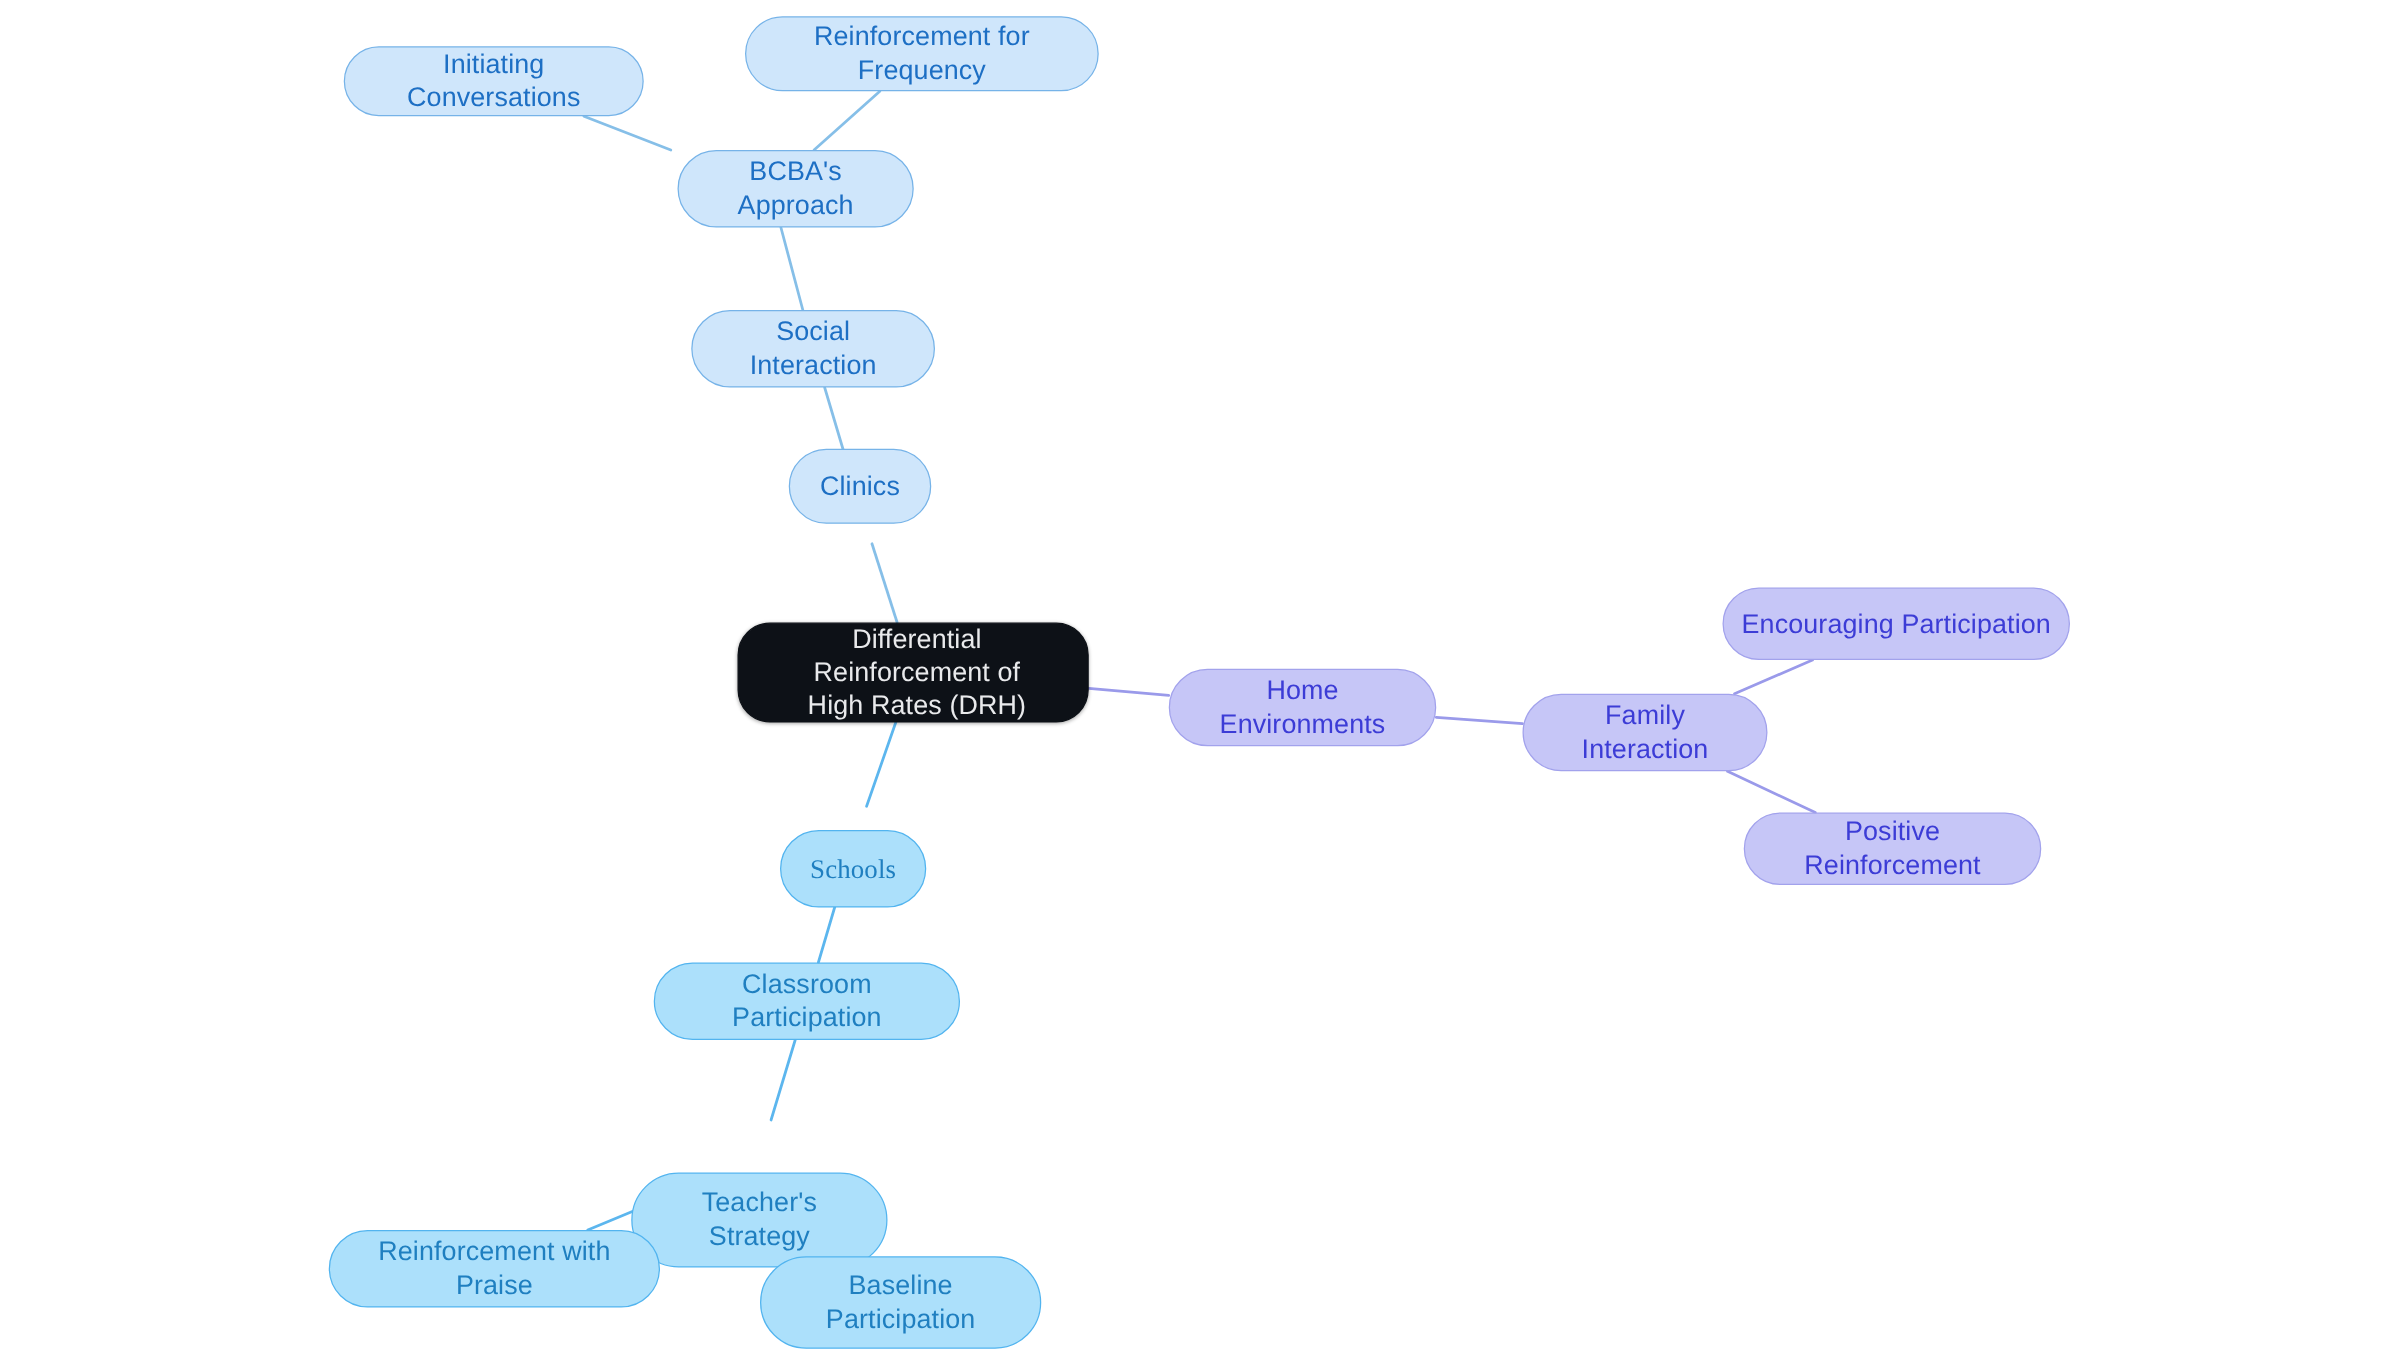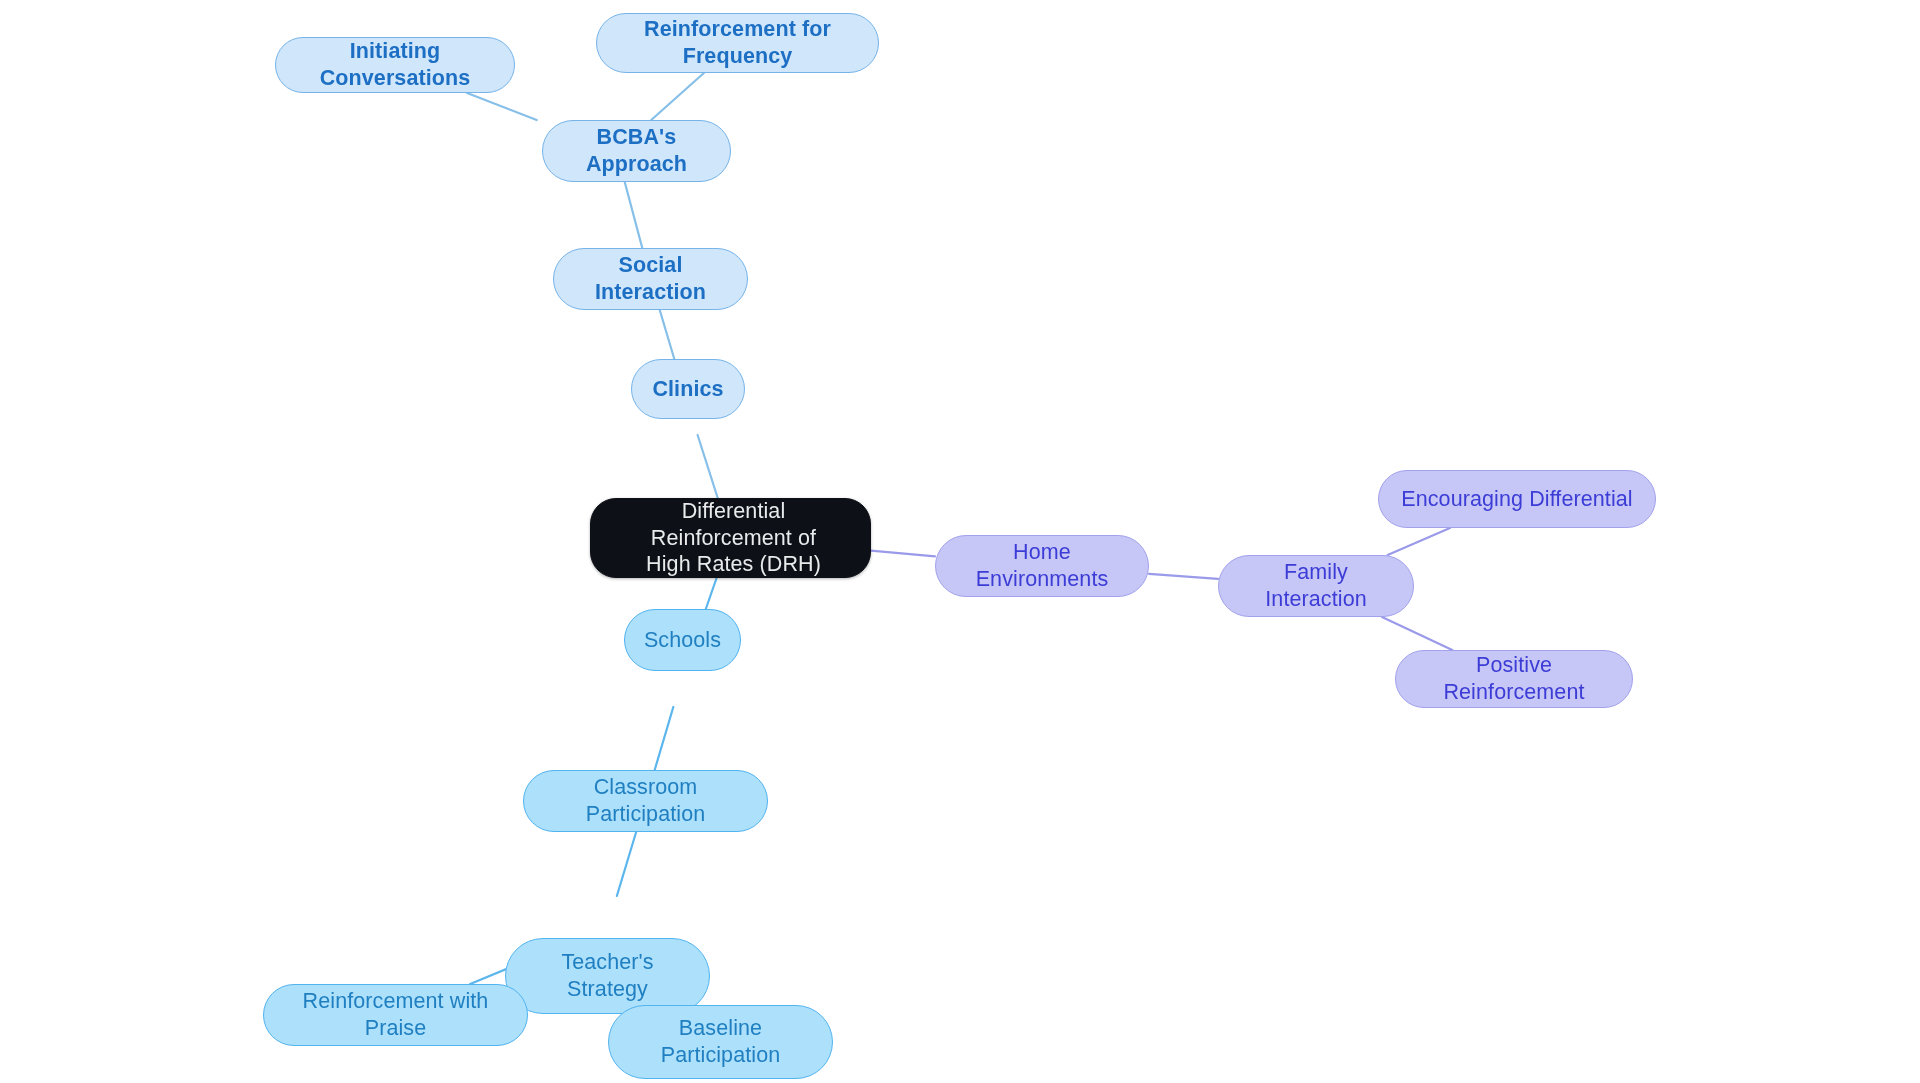--- a/index.html
+++ b/index.html
@@ -55,21 +55,20 @@
     border-radius: 26px;
     box-shadow: 0 1px 3px rgba(0,0,0,0.30);
     padding-left: 20px;
   }
 
   .node-blue-a {
     background: #cfe6fb;
     border-color: #76b3e8;
     color: #1d6fc4;
     font-size: 21.5px;
-    font-weight: bold;
   }
 
   .node-blue-b {
     background: #ace0fb;
     border-color: #52b4ef;
     color: #1f7fc0;
     font-size: 21.5px;
   }
 
   .node-purple {
@@ -100,23 +99,23 @@
       <line x1="1382" y1="617" x2="1452.258064516129" y2="650" stroke="#9a9aea" stroke-width="2.2" stroke-linecap="round"></line>
     </svg>
   <div id="node-layer">
       <div class="node node-root" style="left: 590px; top: 498px; width: 281px; height: 80px;">Differential Reinforcement of
 High Rates (DRH)</div>
       <div class="node node-blue-a" style="left: 631px; top: 359px; width: 114px; height: 60px;">Clinics</div>
       <div class="node node-blue-a" style="left: 553px; top: 248px; width: 195px; height: 62px;">Social Interaction</div>
       <div class="node node-blue-a" style="left: 542px; top: 120px; width: 189px; height: 62px;">BCBA's Approach</div>
       <div class="node node-blue-a" style="left: 275px; top: 37px; width: 240px; height: 56px;">Initiating Conversations</div>
       <div class="node node-blue-a" style="left: 596px; top: 13px; width: 283px; height: 60px;">Reinforcement for Frequency</div>
-      <div class="node node-blue-b" style="left: 624px; top: 609px; width: 117px; height: 62px;">Schools</div>
+      <div class="node node-blue-b" style="left: 624px; top: 664px; width: 117px; height: 62px; font-family: Liberation Serif, serif;">Schools</div>
       <div class="node node-blue-b" style="left: 523px; top: 770px; width: 245px; height: 62px;">Classroom Participation</div>
       <div class="node node-blue-b" style="left: 505px; top: 938px; width: 205px; height: 76px;">Teacher's Strategy</div>
       <div class="node node-blue-b" style="left: 263px; top: 984px; width: 265px; height: 62px;">Reinforcement with Praise</div>
       <div class="node node-blue-b" style="left: 608px; top: 1005px; width: 225px; height: 74px;">Baseline Participation</div>
       <div class="node node-purple" style="left: 935px; top: 535px; width: 214px; height: 62px; text-align: center;">Home Environments</div>
       <div class="node node-purple" style="left: 1218px; top: 555px; width: 196px; height: 62px;">Family Interaction</div>
-      <div class="node node-purple" style="left: 1378px; top: 470px; width: 278px; height: 58px;">Encouraging Differential</div>
+      <div class="node node-purple" style="left: 1378px; top: 470px; width: 278px; height: 58px;">Encouraging Participation</div>
       <div class="node node-purple" style="left: 1395px; top: 650px; width: 238px; height: 58px;">Positive Reinforcement</div>
     </div>
 </div>
 
 </body></html>

